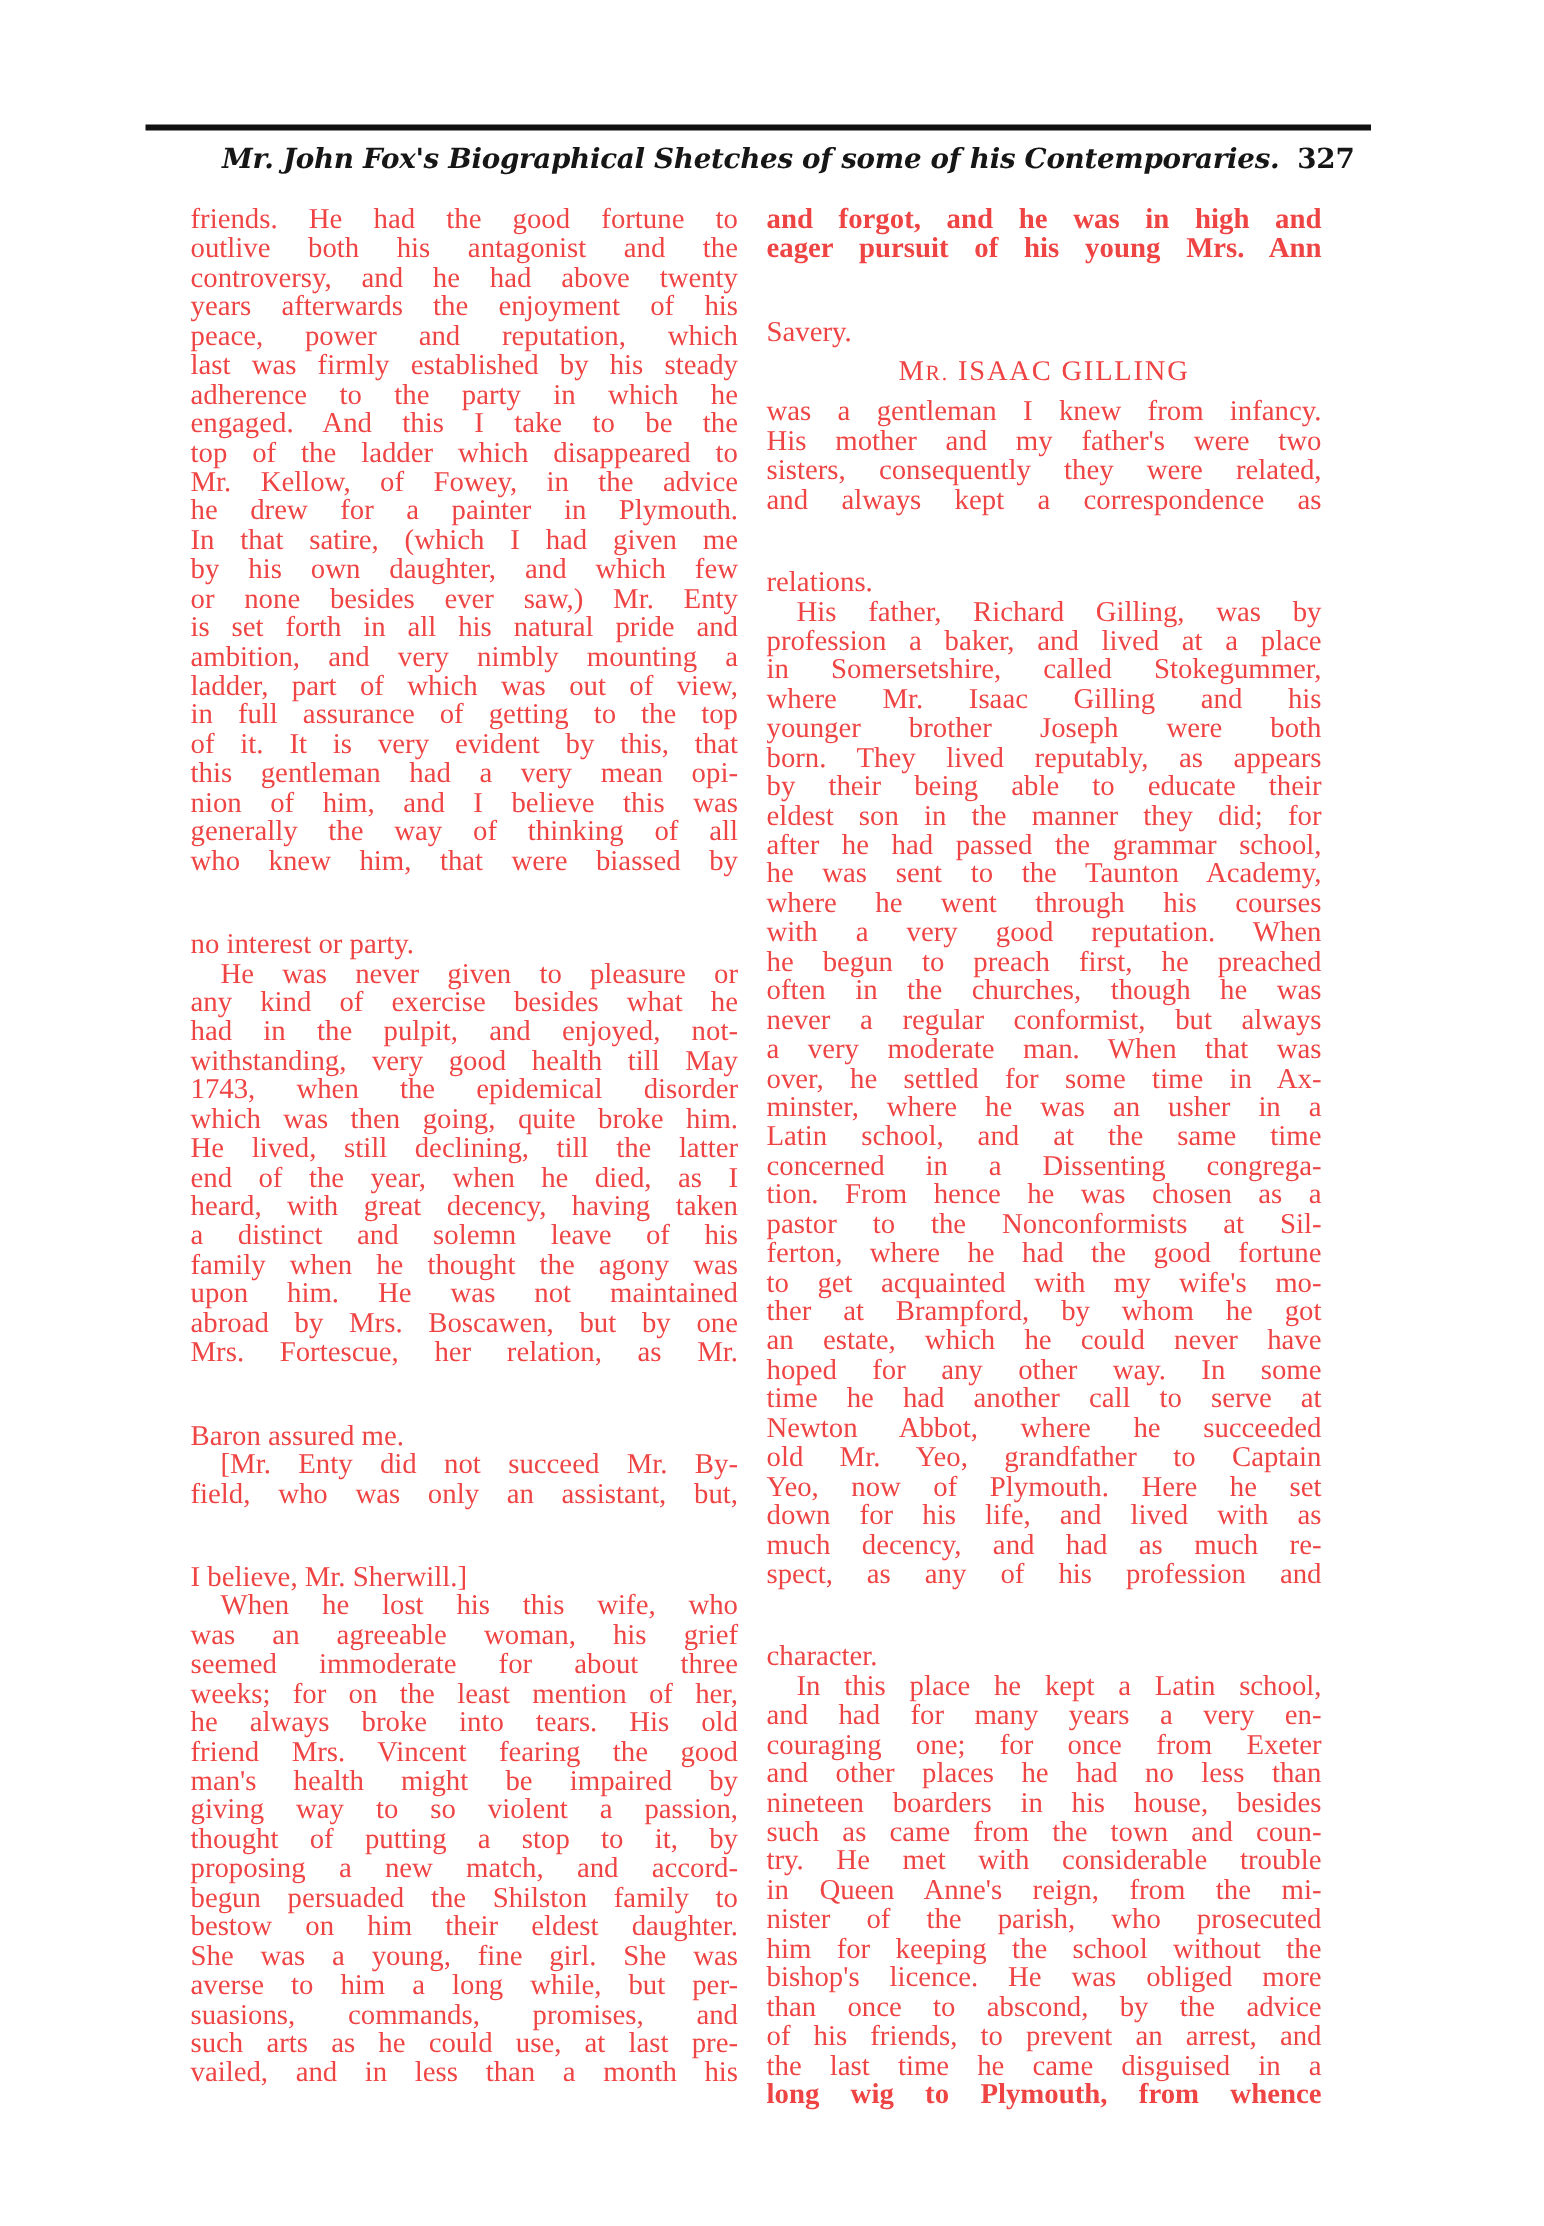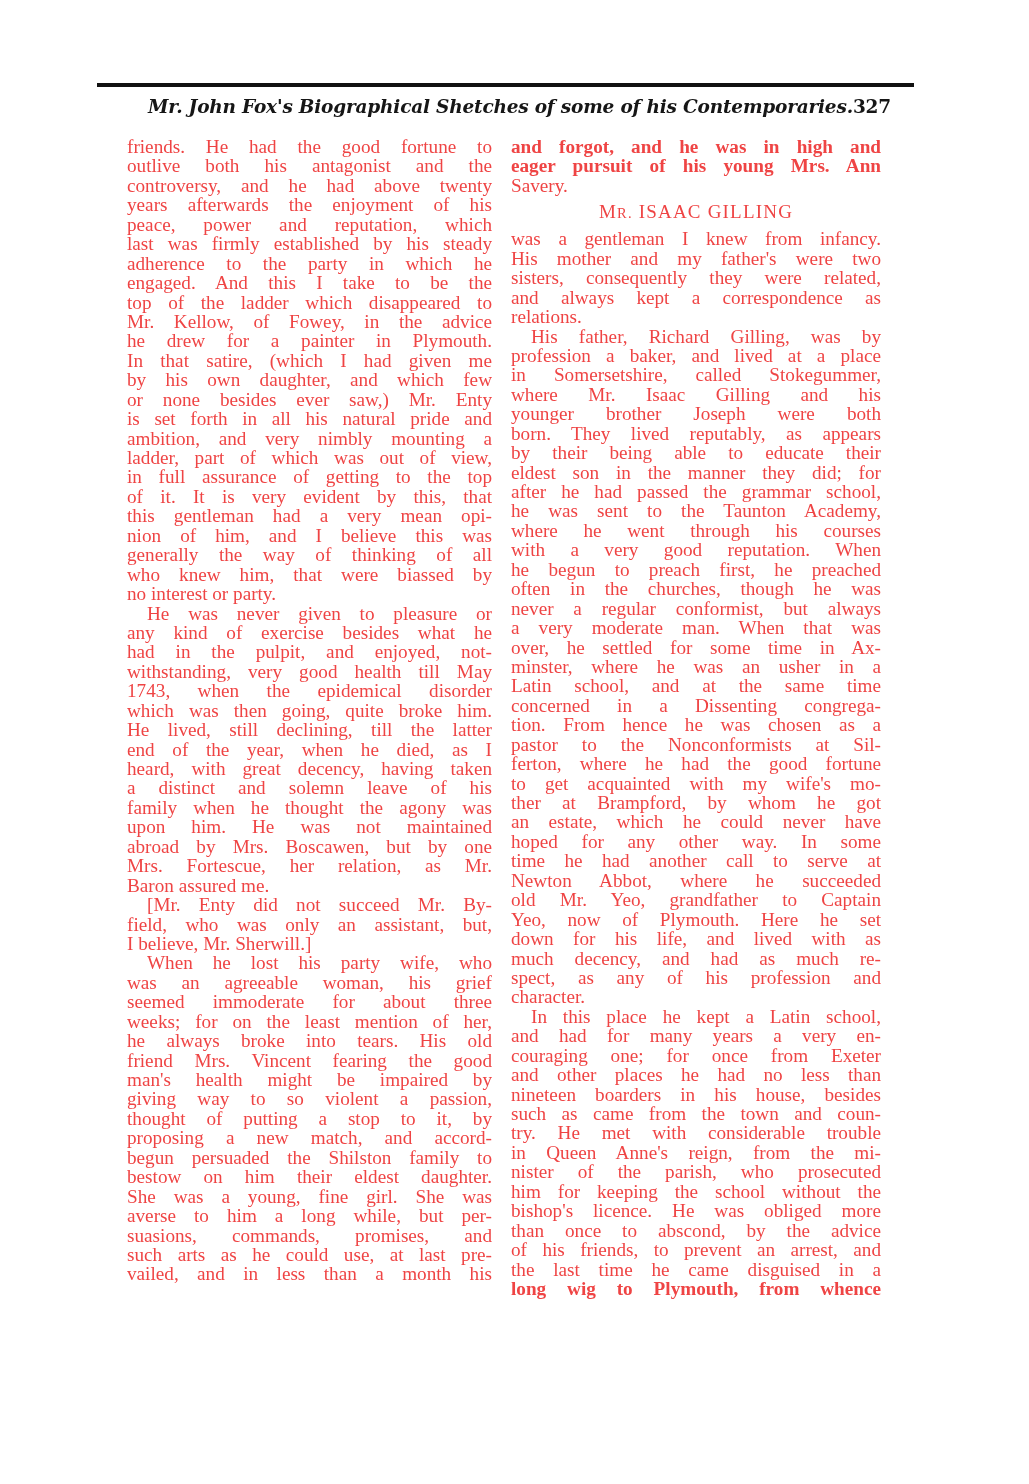--- a/index.html
+++ b/index.html
@@ -1,27 +1,27 @@
 <!DOCTYPE html>
 <html><head>
 <meta charset="utf-8">
 <style>
   html, body { margin: 0; padding: 0; background: #ffffff; }
   body { width: 1029px; height: 1484px; position: relative; overflow: hidden; color: #161616; }
   .rule { position: absolute; left: 97px; top: 83px; width: 817px; height: 4px; background: #111; }
   .header { position: absolute; left: 148px; top: 96px; width: 732px; height: 28px;
     font-family: "DejaVu Serif", serif; font-style: italic; font-weight: bold; font-size: 18.5px;
     letter-spacing: -0.2px; white-space: nowrap; display: flex; justify-content: space-between; align-items: flex-start; }
-  .header .pn { font-style: normal; font-weight: bold; }
+  .header .pn { font-style: normal; font-weight: bold; margin-left: 12px; }
   .col { position: absolute; top: 137px; font-family: "Liberation Serif", serif; font-size: 19.2px;
     line-height: 19.45px; color: #ef4444; }
   .col.left { left: 127px; width: 365px; }
   .col.right { left: 511px; width: 370px; }
   .line { display: block; text-align: justify; text-align-last: justify; white-space: nowrap; height: 19.45px; overflow: visible; }
-  .line.last { text-align-last: left; }
+  .line.last { text-align-last: left; margin-top: 36px; }
   .line.indent { padding-left: 20px; }
   .line.center { text-align: center; text-align-last: center; }
   .heading { font-family: "Liberation Serif", serif; font-size: 19px; letter-spacing: 1.2px; height: 34px; line-height: 34px; }
   .heading .sc { font-size: 14.5px; }
   .b { font-weight: bold; }
 </style>
 </head>
 <body>
 
 <div class="rule"></div>
@@ -67,21 +67,21 @@
     <span class="line">heard, with great decency, having taken</span>
     <span class="line">a distinct and solemn leave of his</span>
     <span class="line">family when he thought the agony was</span>
     <span class="line">upon him.  He was not maintained</span>
     <span class="line">abroad by Mrs. Boscawen, but by one</span>
     <span class="line">Mrs. Fortescue, her relation, as Mr.</span>
     <span class="line last">Baron assured me.</span>
     <span class="line indent">[Mr. Enty did not succeed Mr. By-</span>
     <span class="line">field, who was only an assistant, but,</span>
     <span class="line last">I believe, Mr. Sherwill.]</span>
-    <span class="line indent">When he lost his party wife, who</span>
+    <span class="line indent">When he lost his this wife, who</span>
     <span class="line">was an agreeable woman, his grief</span>
     <span class="line">seemed immoderate for about three</span>
     <span class="line">weeks; for on the least mention of her,</span>
     <span class="line">he always broke into tears.  His old</span>
     <span class="line">friend Mrs. Vincent fearing the good</span>
     <span class="line">man's health might be impaired by</span>
     <span class="line">giving way to so violent a passion,</span>
     <span class="line">thought of putting a stop to it, by</span>
     <span class="line">proposing a new match, and accord-</span>
     <span class="line">begun persuaded the Shilston family to</span>

